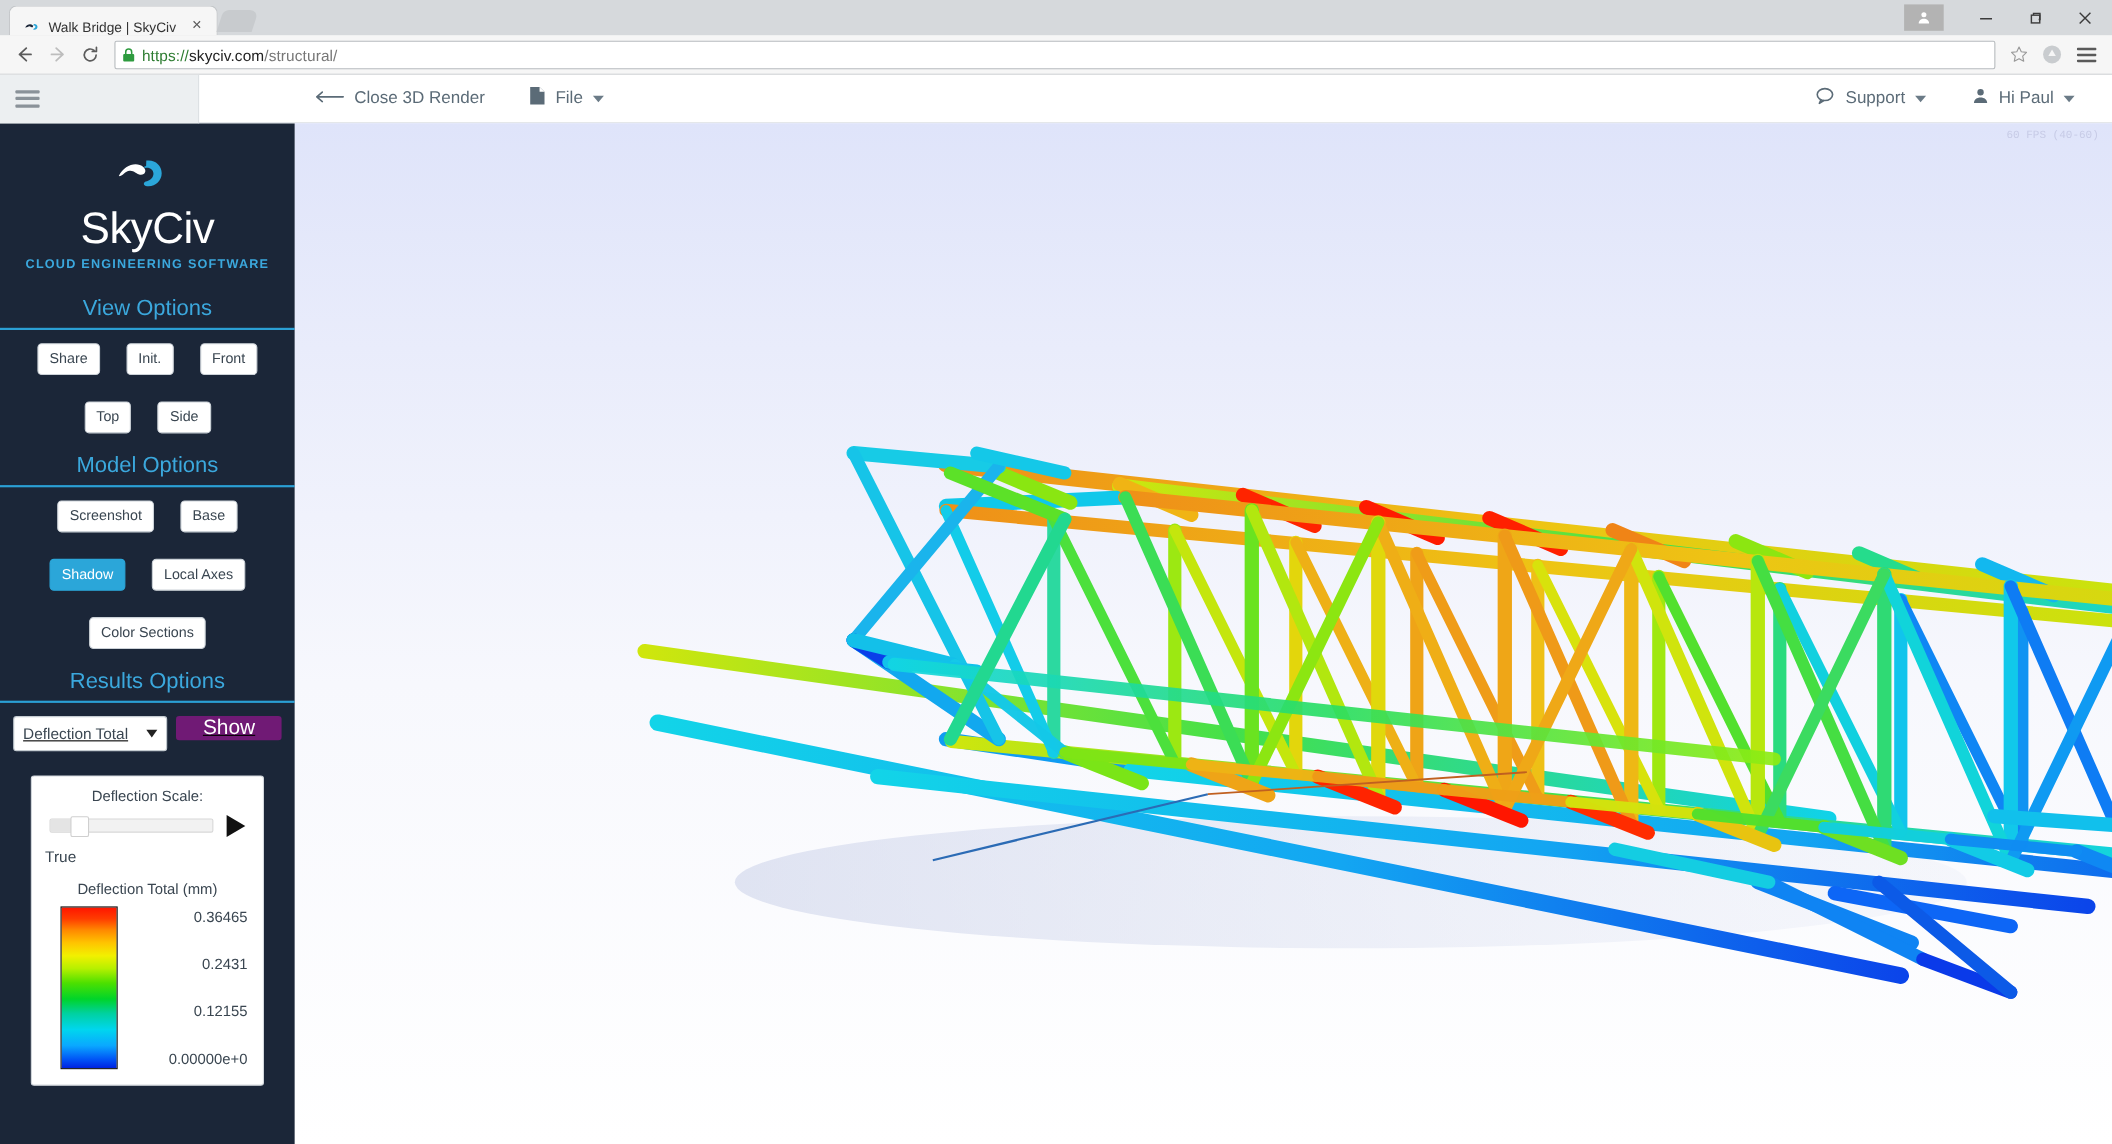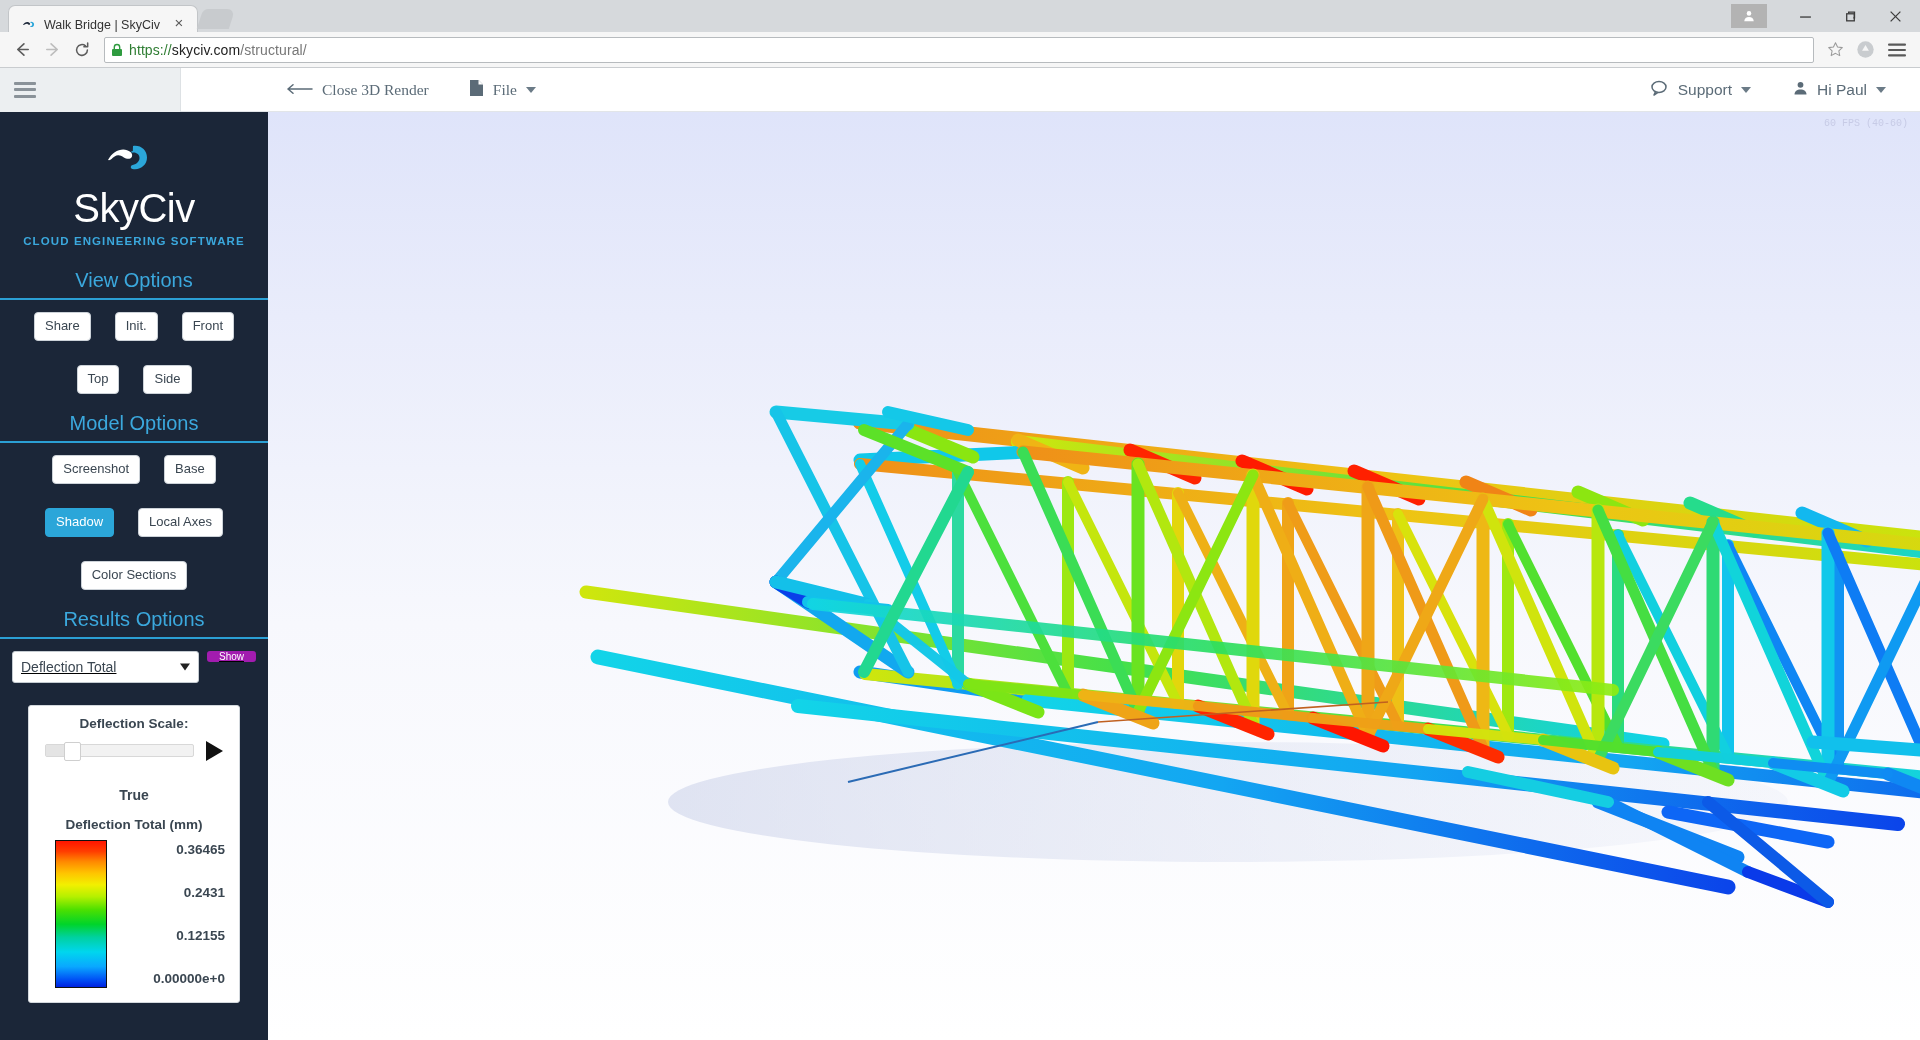--- a/index.html
+++ b/index.html
@@ -76,21 +76,21 @@
     height: 44px; background: #fff; border-bottom: 1px solid #e2e5e8;
     display: flex; align-items: center; position: relative;
   }
   .hamburger-zone {
     width: 181px; height: 44px; background: #eceff1;
     display: flex; align-items: center; padding-left: 14px;
     border-right: 1px solid #dde1e4;
   }
   .hamburger { width: 22px; height: 16px; display: flex; flex-direction: column; justify-content: space-between; cursor: pointer; }
   .hamburger span { display: block; height: 3px; background: #8a9299; border-radius: 1px; }
-  .header-left { display: flex; align-items: center; gap: 40px; padding-left: 106px; font-family: Liberation Serif, serif; }
+  .header-left { display: flex; align-items: center; gap: 40px; padding-left: 106px; }
   .hdr-item {
     display: flex; align-items: center; gap: 9px; font-size: 15.5px;
     color: #5b6b77; cursor: pointer; white-space: nowrap;
   }
   .header-right { margin-left: auto; display: flex; align-items: center; gap: 42px; padding-right: 34px; }
   .caret-down { width:0;height:0;border-left:5px solid transparent;border-right:5px solid transparent;border-top:6px solid #6b7b87; }
 
   
   .layout { display: flex; height: calc(1040px - 32px - 36px - 44px); }
   .sidebar {
@@ -125,44 +125,44 @@
     width: 100%; height: 32px; background: #fff; border: 1px solid #c4cbd1;
     border-radius: 3px; font-size: 14px; color: #3a4651;
     padding: 0 26px 0 8px; display: flex; align-items: center; cursor: pointer;
   }
   .sel-arrow {
     position: absolute; right: 9px; top: 50%; transform: translateY(-50%);
     width: 0; height: 0; border-left: 5px solid transparent;
     border-right: 5px solid transparent; border-top: 7px solid #222;
   }
   .show-btn {
-    background: #a21caf; color: #fff; border: none; border-radius: 3px;
-    font-size: 10px; padding: 0 12px; cursor: pointer; font-weight: 500;
+    background: #701a75; color: #fff; border: none; border-radius: 3px;
+    font-size: 19px; padding: 0 24px; cursor: pointer; font-weight: 500;
   }
   .legend-card {
     margin: 22px 28px 0; background: #fff; border: 1px solid #d3d8dd;
-    border-radius: 3px; padding: 10px 12px 14px; color: #3a4651; font-weight: bold;
+    border-radius: 3px; padding: 10px 12px 14px; color: #3a4651;
   }
   .legend-label { text-align: center; font-size: 13.5px; margin-bottom: 10px; }
   .slider-row { display: flex; align-items: center; gap: 12px; padding: 0 4px; }
   .slider-track {
     flex: 1; height: 13px; background: #f2f2f2; border: 1px solid #d8d8d8;
     border-radius: 2px; position: relative; cursor: pointer;
   }
   .slider-fill { position:absolute; left:0; top:0; bottom:0; width: 16%; background:#e4e4e4; }
   .slider-thumb {
     position: absolute; left: 12%; top: -3px; width: 17px; height: 19px;
     background: #fff; border: 1px solid #cfcfcf; border-radius: 2px; cursor: grab;
   }
   .play-btn {
     width: 0; height: 0; border-top: 10px solid transparent;
     border-bottom: 10px solid transparent; border-left: 17px solid #111;
     cursor: pointer; flex-shrink: 0;
   }
-  .slider-value { text-align: center; font-size: 14px; margin-top: 26px; }
+  .slider-value { text-align: left; font-size: 14px; margin-top: 10px; }
   .legend-title { text-align: center; font-size: 13.5px; margin: 14px 0 8px; }
   .legend-body { display: flex; align-items: stretch; gap: 10px; padding-left: 14px;}
   .gradient-bar {
     width: 52px; height: 148px; border: 1px solid #111;
     background: linear-gradient(to bottom,
       #ff1500 0%, #ff3c00 7%, #ff8800 14%, #ffc400 22%,
       #f2f000 30%, #b6f000 38%, #4de000 47%,
       #00d42a 57%, #00d1a0 66%, #00d6ee 76%,
       #0aa8ff 86%, #0050f5 95%, #0022e0 100%);
     flex-shrink: 0;

